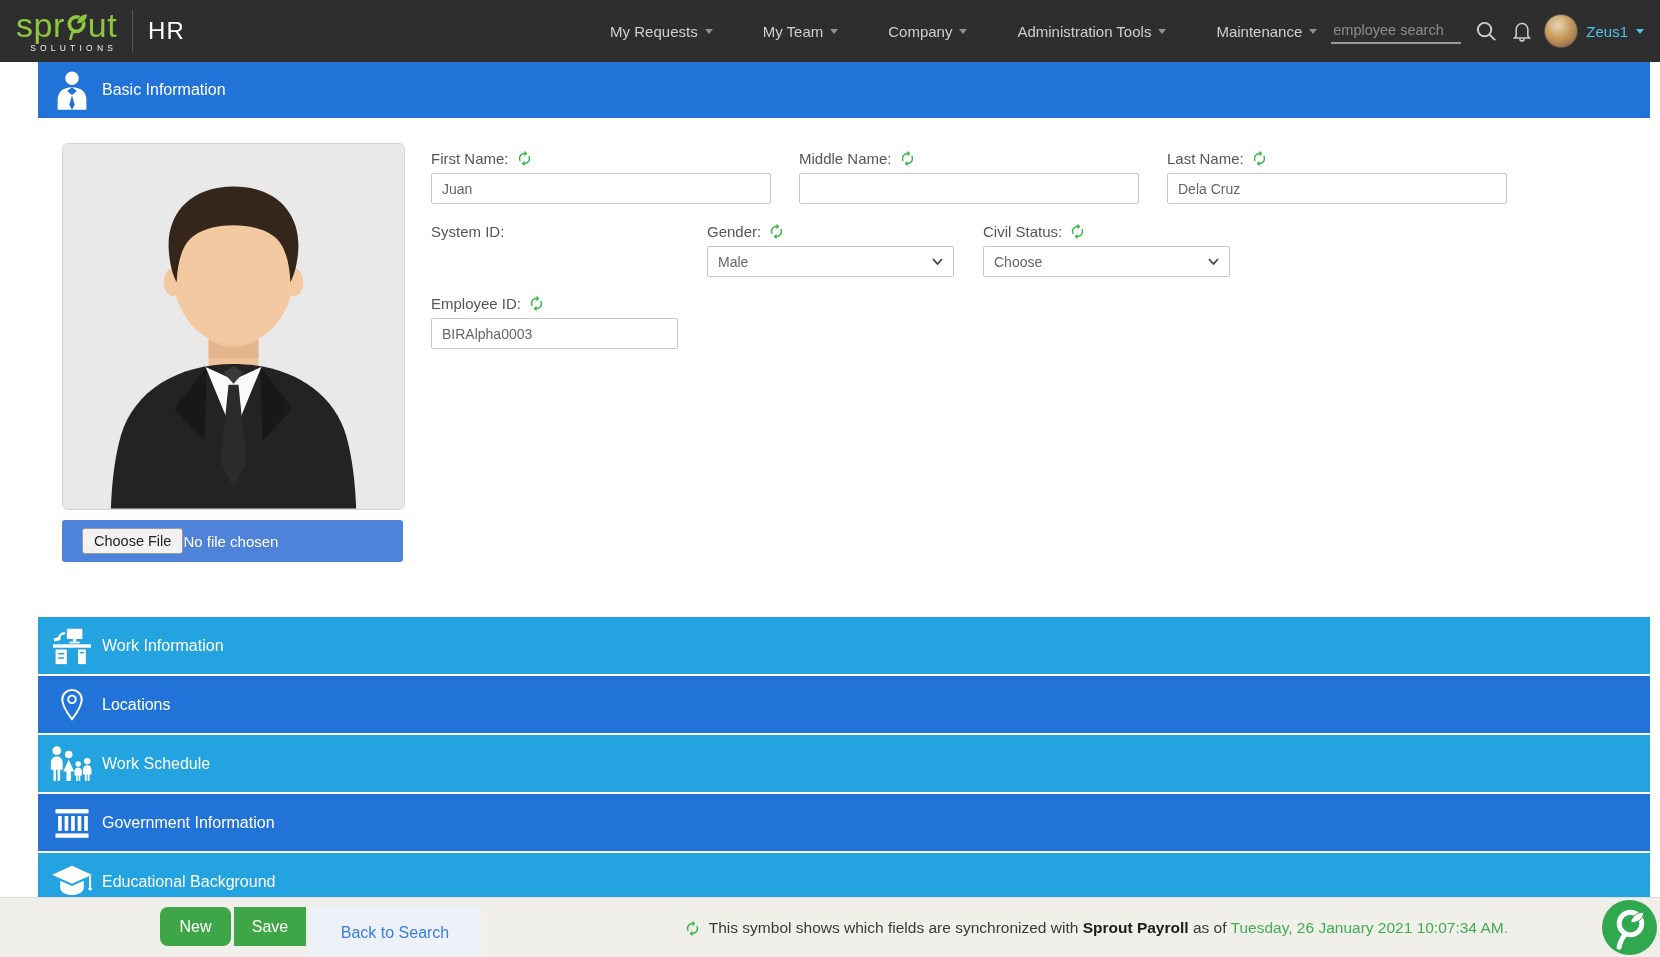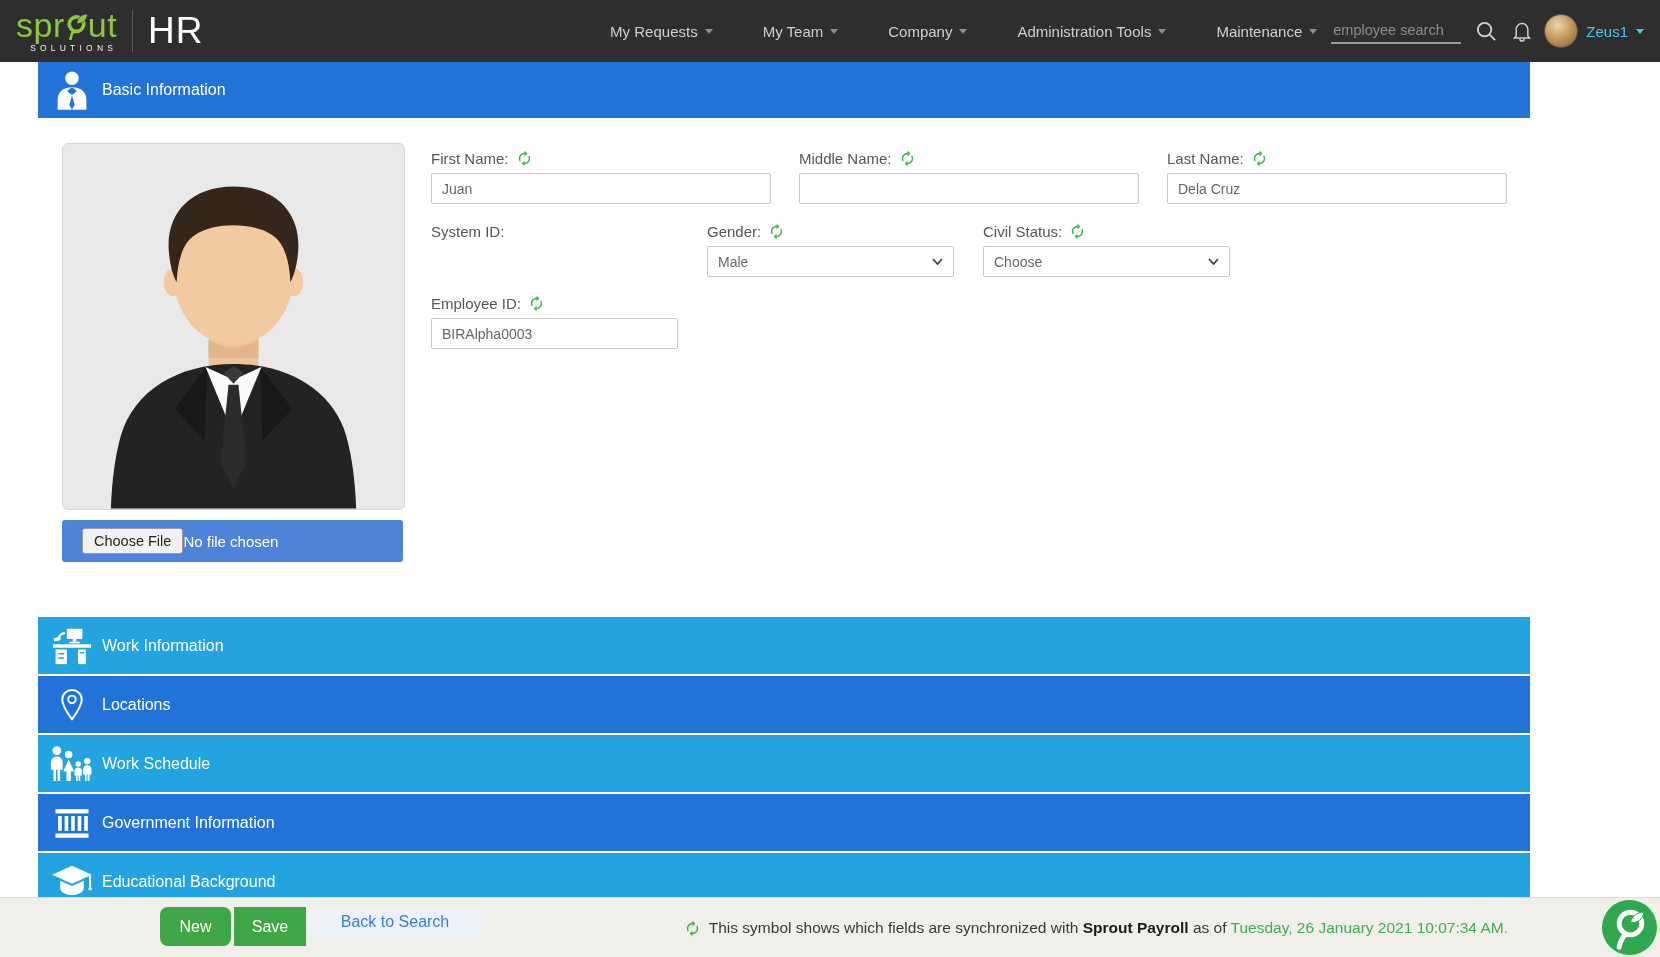--- a/index.html
+++ b/index.html
@@ -7,40 +7,40 @@
         font-family:"Liberation Sans",sans-serif;}
 
   
   .navbar{position:absolute;top:0;left:0;width:1660px;height:62px;background:#2e2e2e;
           display:flex;align-items:center;padding:0 16px;box-sizing:border-box;}
   .logo{display:flex;align-items:center;cursor:pointer;}
   .logo-text{display:flex;flex-direction:column;align-items:flex-end;}
   .brand{color:#8dc63f;font-size:34px;line-height:.95;display:flex;align-items:center;letter-spacing:.5px;}
   .brand-sub{color:#efefef;font-size:8.5px;letter-spacing:4.2px;margin-top:2px;}
   .logo-divider{width:1px;height:42px;background:#5a5a5a;margin:0 15px;}
-  .product{color:#fff;font-size:37px;font-weight:300;letter-spacing:1px;}
+  .product{color:#fff;font-size:24px;font-weight:300;letter-spacing:1px;}
   .nav-right{margin-left:auto;display:flex;align-items:center;}
   .nav-menu{display:flex;align-items:center;gap:15px;}
   .nav-item{color:#cfcfcf;font-size:15px;display:flex;align-items:center;gap:7px;cursor:pointer;white-space:nowrap;margin-left:35px;}
   .caret{width:0;height:0;border-left:4px solid transparent;border-right:4px solid transparent;
          border-top:5px solid #909090;}
   .nav-search{width:126px;background:transparent;border:none;border-bottom:2px solid #9a9a9a;
               color:#ddd;font-size:14.5px;padding:4px 2px;outline:none;margin-left:14px;
               font-family:inherit;}
   .nav-search::placeholder{color:#8d8d8d;}
   .icon-btn{display:flex;align-items:center;cursor:pointer;margin-left:14px;}
   .user{display:flex;align-items:center;gap:8px;cursor:pointer;margin-left:12px;}
   .avatar{width:32px;height:32px;border-radius:50%;
           background:radial-gradient(circle at 40% 32%,#e9d6b4 0%,#c89a5e 45%,#7d5a36 100%);
           border:1px solid #555;}
   .user-name{color:#4fc3e8;font-size:15px;}
   .user .caret{border-top-color:#4fc3e8;}
 
   
-  .section-bar{position:absolute;left:38px;width:1492px;display:flex;align-items:center;
+  .section-bar{position:absolute;left:38px;width:1612px;display:flex;align-items:center;
                color:#fff;cursor:pointer;}
   .bar-icon{width:44px;display:flex;justify-content:center;align-items:center;margin-left:12px;flex:none;}
   .bar-label{font-size:16px;margin-left:8px;}
   #basic-bar{top:62px;height:56px;background:#2273d8;}
   #acc-work{top:617px;height:57px;background:#23a3e0;}
   #acc-loc{top:676px;height:57px;background:#2273d8;}
   #acc-sched{top:735px;height:57px;background:#23a3e0;}
   #acc-gov{top:794px;height:57px;background:#2273d8;}
   #acc-edu{top:853px;height:57px;background:#23a3e0;}
 
@@ -73,21 +73,21 @@
   #f-dob{left:1259px;top:221px;width:247px;}
   #f-employee{left:431px;top:293px;width:247px;}
 
   
   .footer{position:absolute;left:0;top:897px;width:1660px;height:60px;background:#f1efe9;
           border-top:1px solid #e0ddd5;box-sizing:border-box;z-index:5;}
   .btn-green{position:absolute;top:9px;height:39px;background:#3fa648;color:#fff;font-size:16px;
              border:none;cursor:pointer;font-family:inherit;}
   #btn-new{left:160px;width:71px;border-radius:8px;}
   #btn-save{left:234px;width:72px;}
-  #back-box{position:absolute;left:309px;top:9px;width:172px;height:30px;background:#edf1f8;
+  #back-box{position:absolute;left:309px;top:9px;width:172px;height:51px;background:#edf1f8;
             color:#3b7ddd;font-size:16px;display:flex;align-items:center;justify-content:center;cursor:pointer;}
   .sync-note{position:absolute;right:152px;top:0;height:60px;display:flex;align-items:center;gap:8px;
              font-size:15.5px;color:#3a3a3a;}
   .note-text{white-space:pre;}
   .note-bold{font-weight:700;color:#1c1c1c;}
   .note-date{color:#3fae53;}
   .chat{position:absolute;left:1601px;top:899px;width:57px;height:57px;z-index:6;cursor:pointer;}
 </style>
 </head>
 <body>

